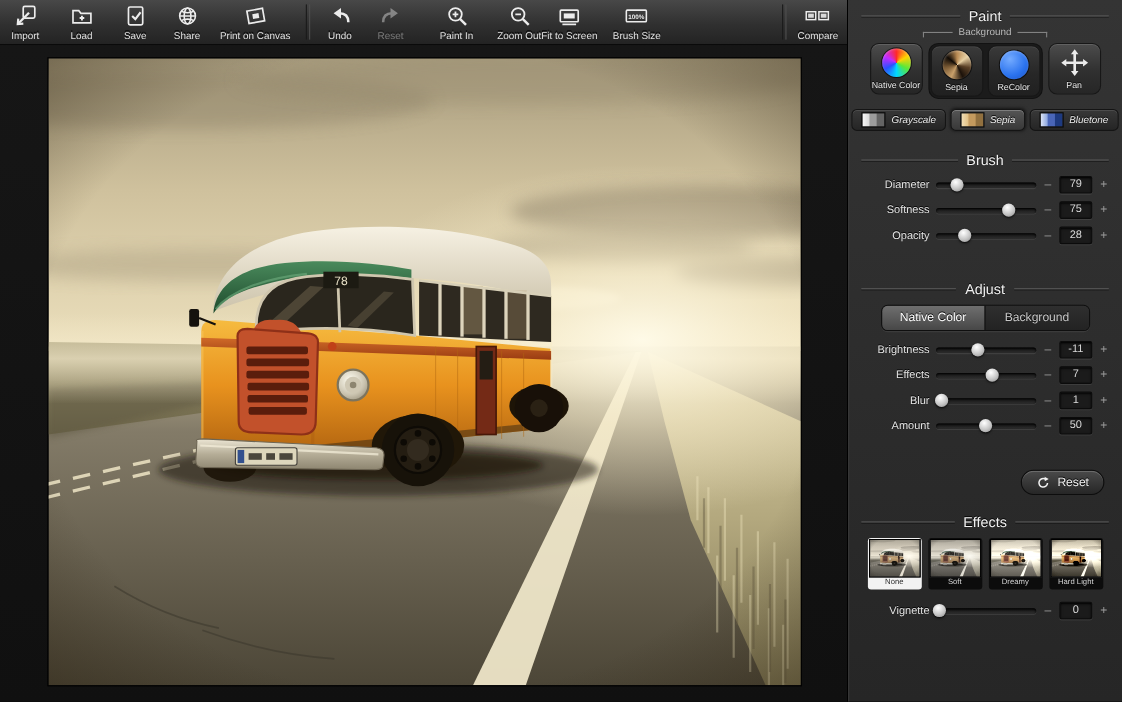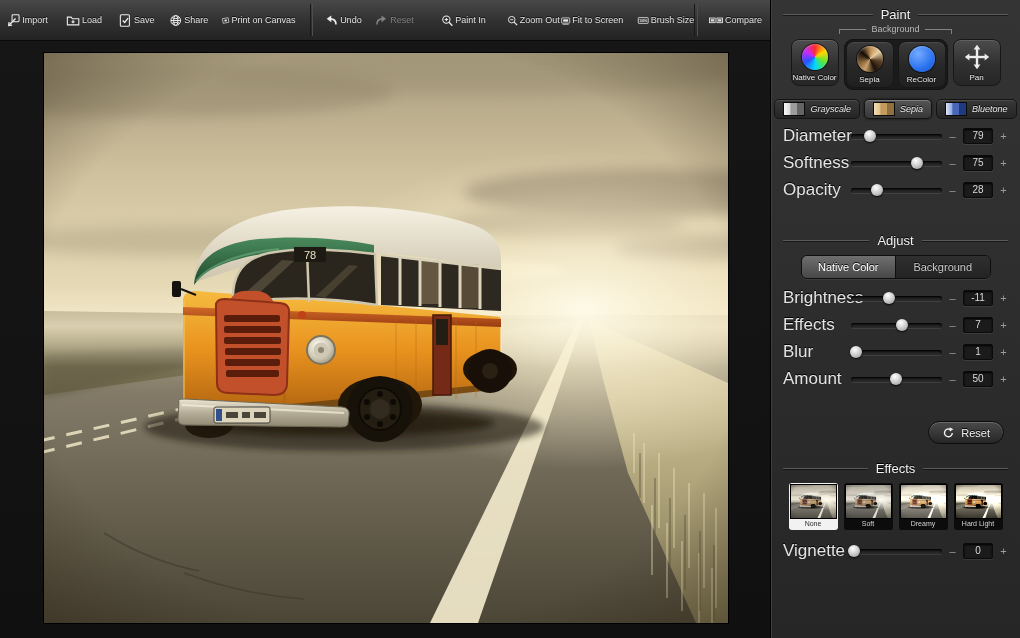--- a/index.html
+++ b/index.html
@@ -3,21 +3,21 @@
 <meta charset="utf-8">
 <style>
   html,body{margin:0;padding:0;background:#000;}
   body{font-family:"Liberation Sans", sans-serif;-webkit-font-smoothing:antialiased;}
   #app{position:relative;width:1020px;height:638px;overflow:hidden;background:#111;}
 
   
   .toolbar{position:absolute;left:0;top:0;width:770px;height:40px;
     background:linear-gradient(180deg,#484848 0%,#303030 55%,#232323 100%);
     border-bottom:1px solid #0a0a0a;display:flex;align-items:center;}
-  .titem{display:flex;flex-direction:row;align-items:center;justify-content:center;gap:1px;cursor:pointer;min-width:34px;}
+  .titem{display:flex;flex-direction:column;align-items:center;justify-content:center;gap:1px;cursor:pointer;min-width:34px;}
   .titem svg{display:block;}
   .tlabel{font-size:9px;color:#e2e2e2;text-shadow:0 -1px 0 rgba(0,0,0,.8);white-space:nowrap;line-height:10px;}
   .tdivider{width:2px;height:32px;margin:0 6px;border-left:1px solid #1a1a1a;border-right:1px solid #4e4e4e;}
   .disabled{opacity:.42;}
 
   
   .workspace{position:absolute;left:0;top:41px;width:770px;height:597px;background:linear-gradient(180deg,#161616,#101010);}
   .photo{position:absolute;left:44px;top:12px;outline:1px solid #000;}
 
   
@@ -52,21 +52,21 @@
   .tonebtn.sel{background:linear-gradient(180deg,#555,#383838);box-shadow:inset 0 1px 0 #7d7d7d, 0 0 3px rgba(0,0,0,.6);}
   .tonebtn span.lbl{font-size:9px;color:#eaeaea;text-shadow:0 -1px 0 #000;}
   .swatch{width:20px;height:12px;border:1px solid #0a0a0a;}
   .sw-gray{background:linear-gradient(90deg,#f8f8f8,#dadada 30%,#9c9c9c 34%,#9c9c9c 63%,#646464 66%,#646464);}
   .sw-sepia{background:linear-gradient(90deg,#f2dfb6,#e2c186 30%,#c49a5e 34%,#c49a5e 63%,#91703f 66%,#91703f);}
   .sw-blue{background:linear-gradient(90deg,#dfe7f8,#8fa8e0 30%,#4a66b8 34%,#4a66b8 63%,#1e3a80 66%,#1e3a80);}
 
   .sec.brush{margin-top:18px;} .sec.adjust{margin-top:32px;} .sec.effects{margin-top:16px;text-align:center;}
 
   .srow{display:flex;align-items:center;margin-top:7px;gap:6px;}
-  .slab{width:62px;text-align:left;font-size:17px;color:#e4e4e4;text-shadow:0 -1px 0 #000;white-space:nowrap;}
+  .slab{width:62px;text-align:right;font-size:10px;color:#e4e4e4;text-shadow:0 -1px 0 #000;white-space:nowrap;}
   .track{position:relative;flex:1;height:5px;border-radius:3px;background:linear-gradient(180deg,#141414,#2f2f2f);
     box-shadow:0 1px 0 rgba(255,255,255,.09), inset 0 1px 2px #000;cursor:pointer;}
   .thumb{position:absolute;top:-4px;width:12px;height:12px;border-radius:50%;margin-left:-6px;cursor:pointer;
     background:radial-gradient(circle at 40% 30%,#fff,#c6c6c6 55%,#8a8a8a);box-shadow:0 1px 2px rgba(0,0,0,.8);}
   .pm{width:9px;text-align:center;font-size:11px;color:#9c9c9c;cursor:pointer;}
   .vbox{width:28px;height:14px;line-height:14px;font-size:10px;text-align:center;color:#d9d9d9;cursor:text;
     background:#1b1b1b;border:1px solid #0b0b0b;border-radius:2px;box-shadow:0 1px 0 rgba(255,255,255,.08), inset 0 1px 2px #000;}
 
   .seg{display:flex;width:188px;height:22px;margin:7px auto 0;border-radius:6px;overflow:hidden;
     border:1px solid #0f0f0f;box-shadow:0 1px 0 rgba(255,255,255,.07);cursor:pointer;}
@@ -459,20 +459,25 @@
       <div class="tonebtn sel">
         <span class="swatch sw-sepia"></span>
         <span class="lbl">Sepia</span>
       </div>
       <div class="tonebtn">
         <span class="swatch sw-blue"></span>
         <span class="lbl">Bluetone</span>
       </div>
     </div>
 
+    <div class="sec brush">
+      <span class="line"></span>
+        <span class="sectitle">Brush</span>
+        <span class="line"></span>
+    </div>
 
     <div class="srow">
       <span class="slab">Diameter</span>
       <div class="track">
           <div class="thumb" style="left:21%"></div>
         </div>
       <span class="pm">–</span>
       <span class="vbox">79</span>
       <span class="pm">+</span>
     </div>

